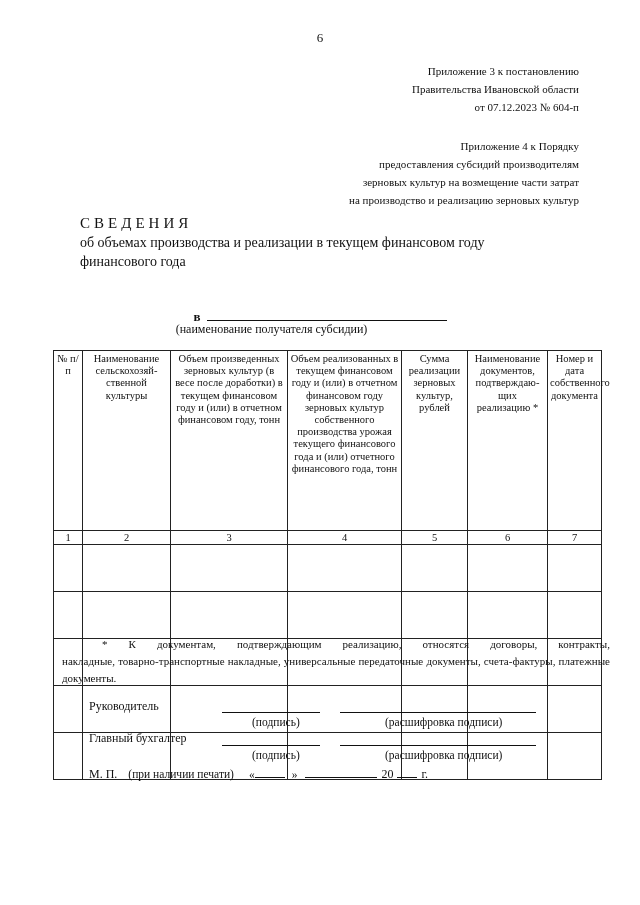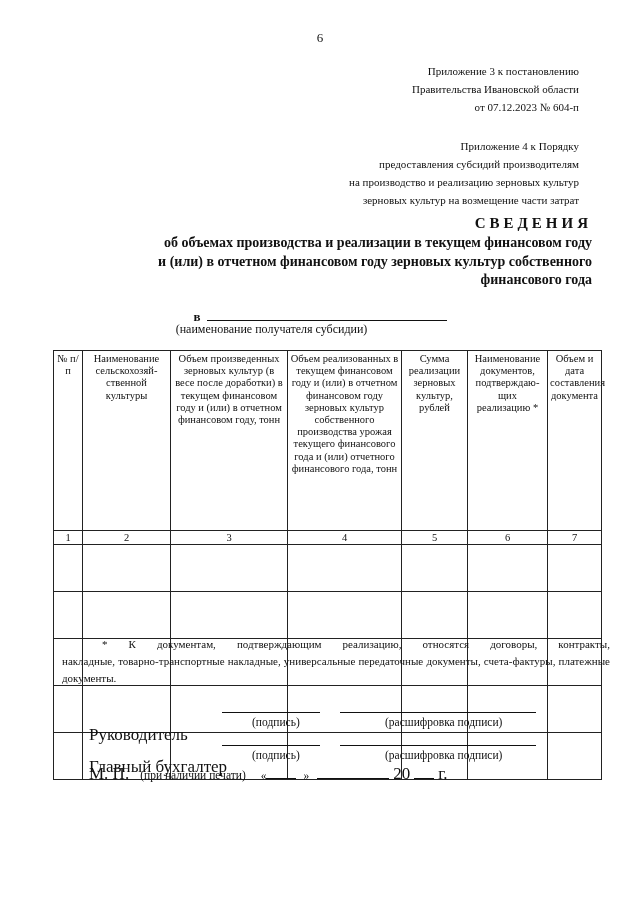--- a/index.html
+++ b/index.html
@@ -5,21 +5,21 @@
     html, body { margin: 0; padding: 0; background: #ffffff; }
     body {
       width: 640px; height: 905px; position: relative; overflow: hidden;
       font-family: "Liberation Serif", "DejaVu Serif", serif; color: #111;
     }
     .abs { position: absolute; }
     .page-num { left: 0; width: 640px; top: 30px; text-align: center; font-size: 13px; }
     .annex { right: 61px; text-align: right; font-size: 11px; line-height: 18px; }
     .annex1 { top: 62px; }
     .annex2 { top: 137px; }
-    .title-block { left: 92px; width: 500px; text-align: right; font-weight: bold; }
+    .title-block { left: 80px; width: 500px; text-align: left; font-weight: normal; }
     .heading { top: 215px; font-size: 15px; letter-spacing: 4px; }
     .subtitle { top: 234px; font-size: 14px; line-height: 18.5px; }
     .recipient-row { top: 309px; left: 0; width: 640px; text-align: center; font-size: 13px; font-weight: bold; }
     .recipient-row .line { display: inline-block; width: 240px; border-bottom: 1px solid #111; height: 10px; margin-left: 6px; vertical-align: baseline; }
     .recipient-caption { top: 322px; left: 0; width: 543px; text-align: center; font-size: 12px; }
 
     table.grid {
       position: absolute; left: 53px; top: 350px; width: 548px;
       border-collapse: collapse; table-layout: fixed;
       font-size: 10.5px; line-height: 12.2px;
@@ -28,46 +28,45 @@
       border: 1px solid #222; padding: 16px 2px; text-align: center; vertical-align: top; font-weight: normal;
     }
     table.grid th { padding-top: 2px; height: 161px; }
     table.grid tr.num-row td { height: 13px; line-height: 13px; padding: 0; }
     table.grid tr.empty-row td { height: 14px; }
     table.grid tr.total-row td { height: 14px; line-height: 14px; }
     table.grid td.left { text-align: left; }
 
     .footnote { left: 53px; width: 548px; top: 636px; font-size: 11px; line-height: 17px; text-align: justify; margin-left: 9px; }
     .footnote .first { text-indent: 40px; display: block; text-align-last: justify; }
-    .sig { font-size: 17px; margin-top: 26px; }
+    .sig { font-size: 12px; }
     .cap { font-size: 11.5px; padding-left: 7px; }
     .uline { position: absolute; border-bottom: 1px solid #111; height: 0; }
   </style>
 </head>
 <body>
 
 <div class="abs page-num">6</div>
 
 <div class="abs annex annex1">
   <div>Приложение 3 к постановлению</div>
   <div>Правительства Ивановской области</div>
   <div>от 07.12.2023 № 604-п</div>
 </div>
 
 <div class="abs annex annex2">
   <div>Приложение 4 к Порядку</div>
   <div>предоставления субсидий производителям</div>
+  <div>зерновых культур на возмещение части затрат</div>
   <div>на производство и реализацию зерновых культур</div>
-  <div>зерновых культур на возмещение части затрат</div>
 </div>
 
 <div class="abs title-block heading">СВЕДЕНИЯ</div>
 <div class="abs title-block subtitle">
   <div>об объемах производства и реализации в текущем финансовом году</div>
-  <div>и (или) в отчетном финансовом году зерновых культур собственного</div>
   <div>финансового года</div>
 </div>
 
 <div class="abs recipient-row">
   <span>в</span><span class="line"></span>
 </div>
 <div class="abs recipient-caption">(наименование получателя субсидии)</div>
 
 <table class="grid">
   <colgroup>
@@ -80,21 +79,21 @@
       <col style="width:54px">
   </colgroup>
   <tbody>
       <tr>
     <th>№ п/п</th>
     <th>Наименование сельскохозяй-ственной культуры</th>
     <th>Объем произведенных зерновых культур (в весе после доработки) в текущем финансовом году и (или) в отчетном финансовом году, тонн</th>
     <th>Объем реализованных в текущем финансовом году и (или) в отчетном финансовом году зерновых культур собственного производства урожая текущего финансового года и (или) отчетного финансового года, тонн</th>
     <th>Сумма реализации зерновых культур, рублей</th>
     <th>Наименование документов, подтверждаю-щих реализацию *</th>
-    <th>Объем и дата составления документа</th>
+    <th>Номер и дата собственного документа</th>
   </tr>
   <tr class="num-row">
     <td>1</td>
     <td>2</td>
     <td>3</td>
     <td>4</td>
     <td>5</td>
     <td>6</td>
     <td>7</td>
   </tr>

